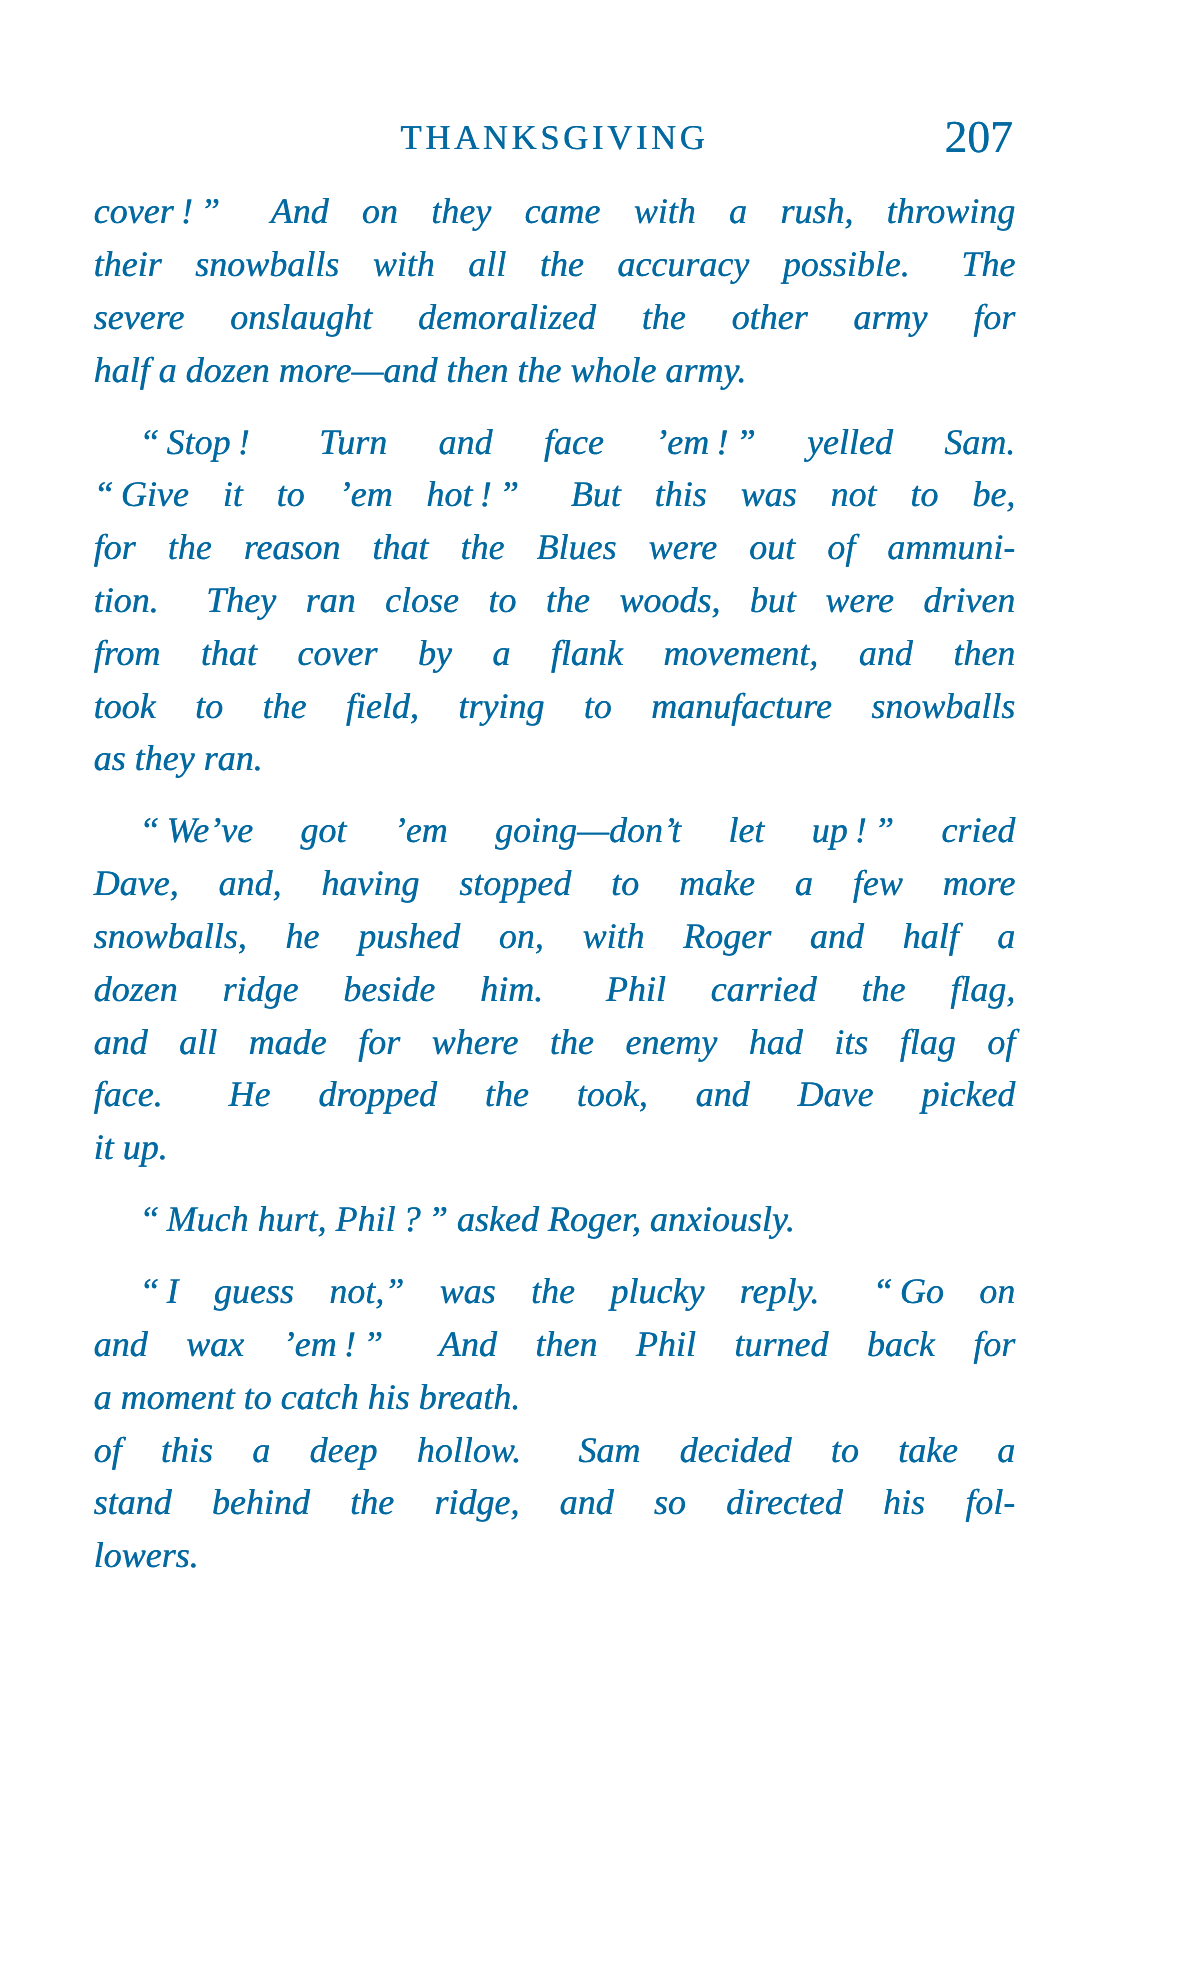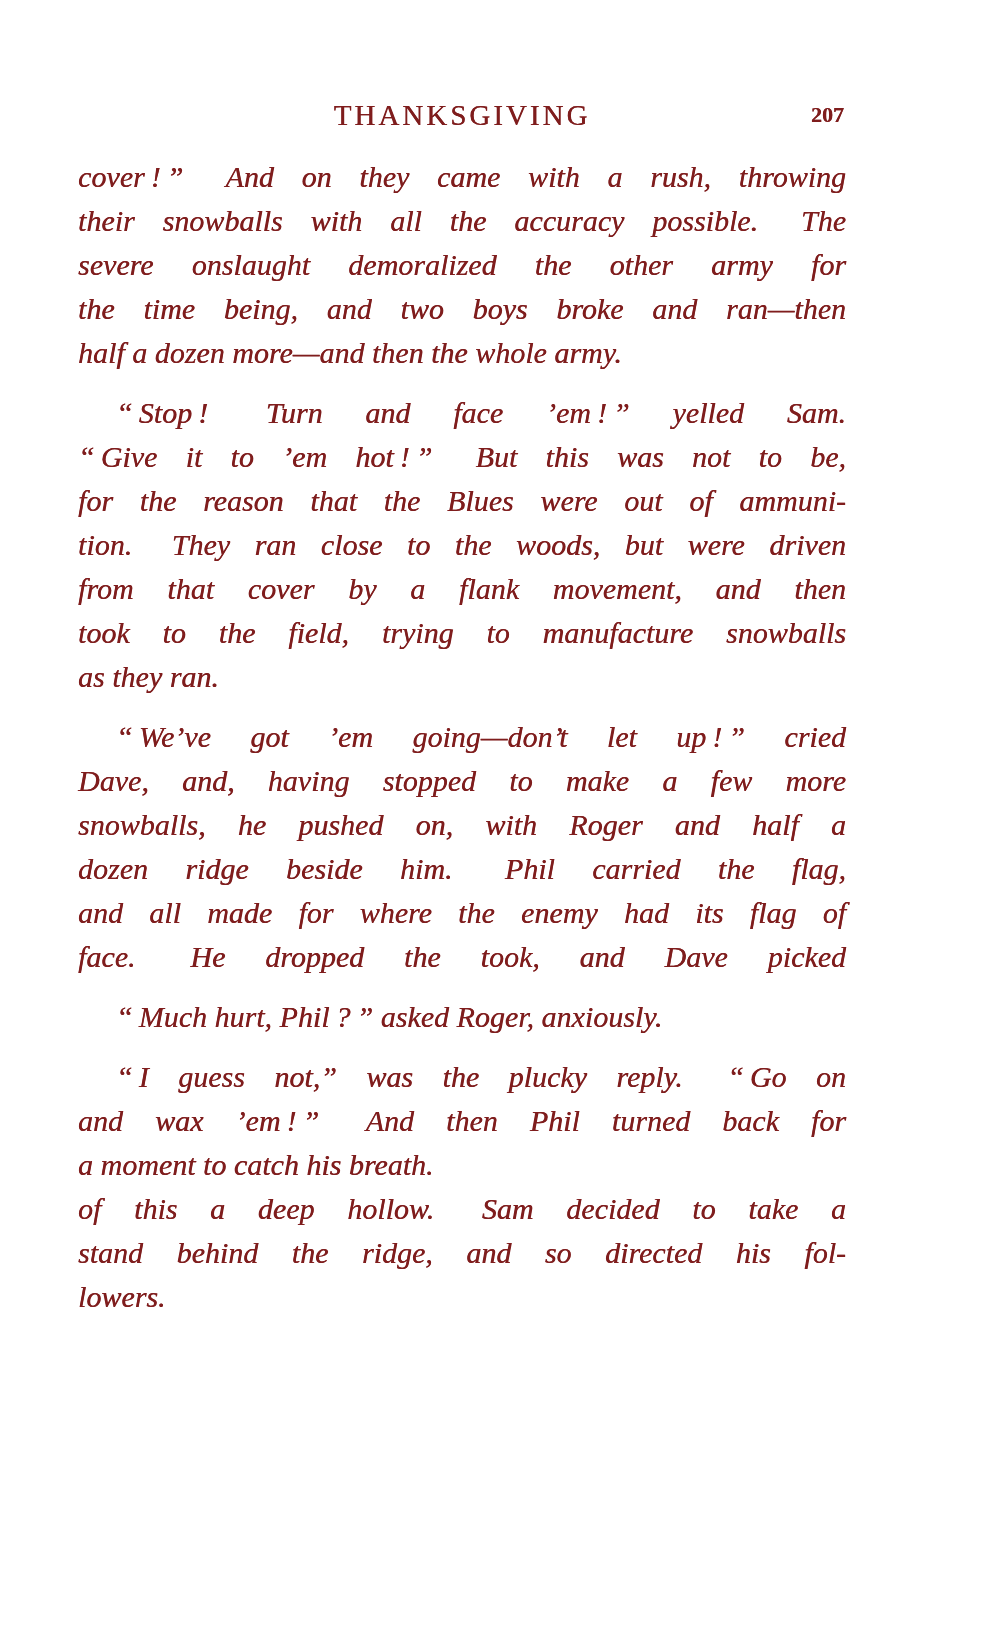--- a/index.html
+++ b/index.html
@@ -3,21 +3,21 @@
 <meta charset="utf-8">
 <style>
   html, body { margin: 0; padding: 0; background: #ffffff; }
   .page {
     position: relative;
     width: 1001px;
     height: 1640px;
     background: #ffffff;
     overflow: hidden;
     font-family: "Liberation Serif", serif;
-    color: #7f1d1d;
+    color: #0369a1;
   }
   .text-block {
     position: absolute;
     left: 78px;
     top: 95px;
     width: 768px;
   }
   .running-header {
     position: relative;
     height: 40px;
@@ -27,24 +27,23 @@
     display: block;
     text-align: center;
     font-size: 29px;
     letter-spacing: 3px;
     text-shadow: 0.35px 0 currentColor;
   }
   .page-number {
     position: absolute;
     right: 2px;
     top: 0;
-    font-size: 22px;
+    font-size: 38px;
     line-height: 40px;
     text-shadow: 0.35px 0 currentColor;
-    font-weight: bold;
   }
   .body-text {
     margin-top: 20px;
   }
   .line {
     font-size: 30px;
     line-height: 44px;
     text-align: justify;
     text-align-last: justify;
     text-shadow: 0.35px 0 currentColor;
@@ -68,41 +67,41 @@
       <span class="header-title">THANKSGIVING</span>
       <span class="page-number">207</span>
     </div>
 
     <div class="body-text">
 
       <div class="paragraph">
         <div class="line">cover ! ”  And on they came with a rush, throwing</div>
         <div class="line">their snowballs with all the accuracy possible.  The</div>
         <div class="line">severe onslaught demoralized the other army for</div>
-        <div class="line">the time being, and two boys broke and ran—then</div>
         <div class="line last">half a dozen more—and then the whole army.</div>
       </div>
 
       <div class="paragraph">
         <div class="line indent">“ Stop !  Turn and face ’em ! ” yelled Sam.</div>
         <div class="line">“ Give it to ’em hot ! ”  But this was not to be,</div>
         <div class="line">for the reason that the Blues were out of ammuni-</div>
         <div class="line">tion.  They ran close to the woods, but were driven</div>
         <div class="line">from that cover by a flank movement, and then</div>
         <div class="line">took to the field, trying to manufacture snowballs</div>
         <div class="line last">as they ran.</div>
       </div>
 
       <div class="paragraph">
         <div class="line indent">“ We’ve got ’em going—don’t let up ! ” cried</div>
         <div class="line">Dave, and, having stopped to make a few more</div>
         <div class="line">snowballs, he pushed on, with Roger and half a</div>
         <div class="line">dozen ridge beside him.  Phil carried the flag,</div>
         <div class="line">and all made for where the enemy had its flag of</div>
         <div class="line">face.  He dropped the took, and Dave picked</div>
+        <div class="line last">it up.</div>
       </div>
 
       <div class="paragraph">
         <div class="line last indent">“ Much hurt, Phil ? ” asked Roger, anxiously.</div>
       </div>
 
       <div class="paragraph">
         <div class="line indent">“ I guess not,” was the plucky reply.  “ Go on</div>
         <div class="line">and wax ’em ! ”  And then Phil turned back for</div>
         <div class="line last">a moment to catch his breath.</div>

